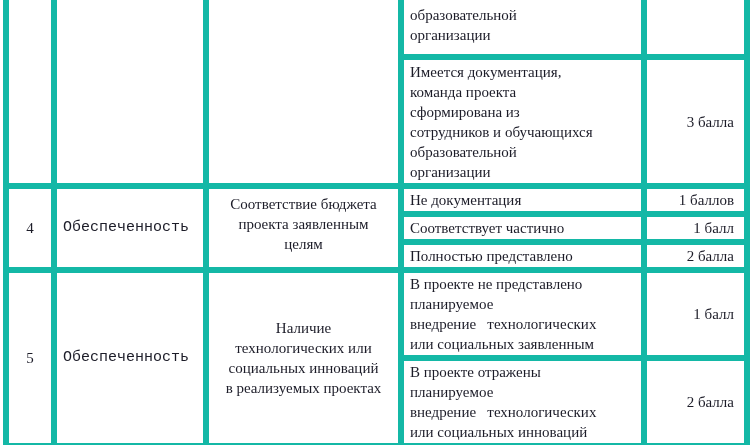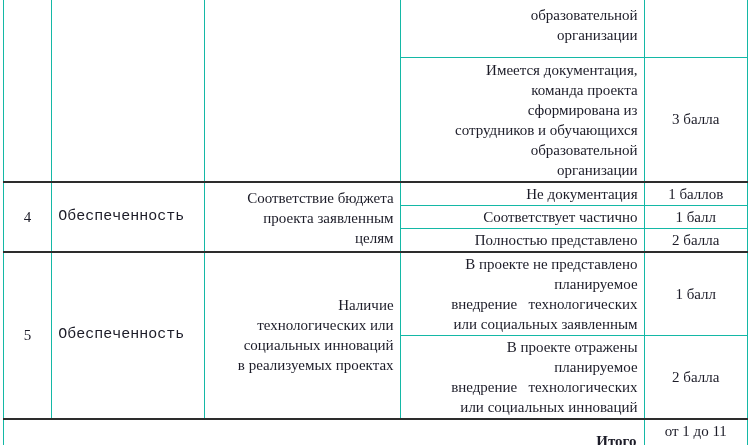--- a/index.html
+++ b/index.html
@@ -22,35 +22,35 @@
     position: absolute;
     left: 3px;
     top: 0;
     width: 745px;
     border-left: 1px solid #2d2d2d;
     border-right: 1px solid #2d2d2d;
     border-bottom: 2px solid #2d2d2d;
     border-top: 0;
   }
   td {
-    border: 1px solid #14b8a6;
+    border: 6px solid #14b8a6;
     font-size: 15px;
     line-height: 20px;
     vertical-align: middle;
     padding: 1px 6px;
     white-space: pre-wrap;
     overflow: hidden;
     box-sizing: border-box;
   }
   tr.first-row td { border-top: 0; }
   td.c-num   { text-align: center; padding: 1px 2px; }
   td.c-name  { text-align: left; font-family: Liberation Mono, monospace; }
-  td.c-desc  { text-align: right; }
-  td.c-ind   { text-align: right; }
-  td.c-pts   { text-align: center; padding: 1px 10px; margin-left: 16px; }
+  td.c-desc  { text-align: center; }
+  td.c-ind   { text-align: left; }
+  td.c-pts   { text-align: right; padding: 1px 10px; margin-left: 16px; }
   td.v-top   { vertical-align: top; padding-top: 5px; }
   td.v-top-tight { vertical-align: top; padding-top: 2px; }
   tr.group-start td { border-top: 2px solid #2d2d2d; }
   td.total-label {
     text-align: right;
     font-weight: bold;
     padding-right: 7px;
   }
 </style>
 </head>

